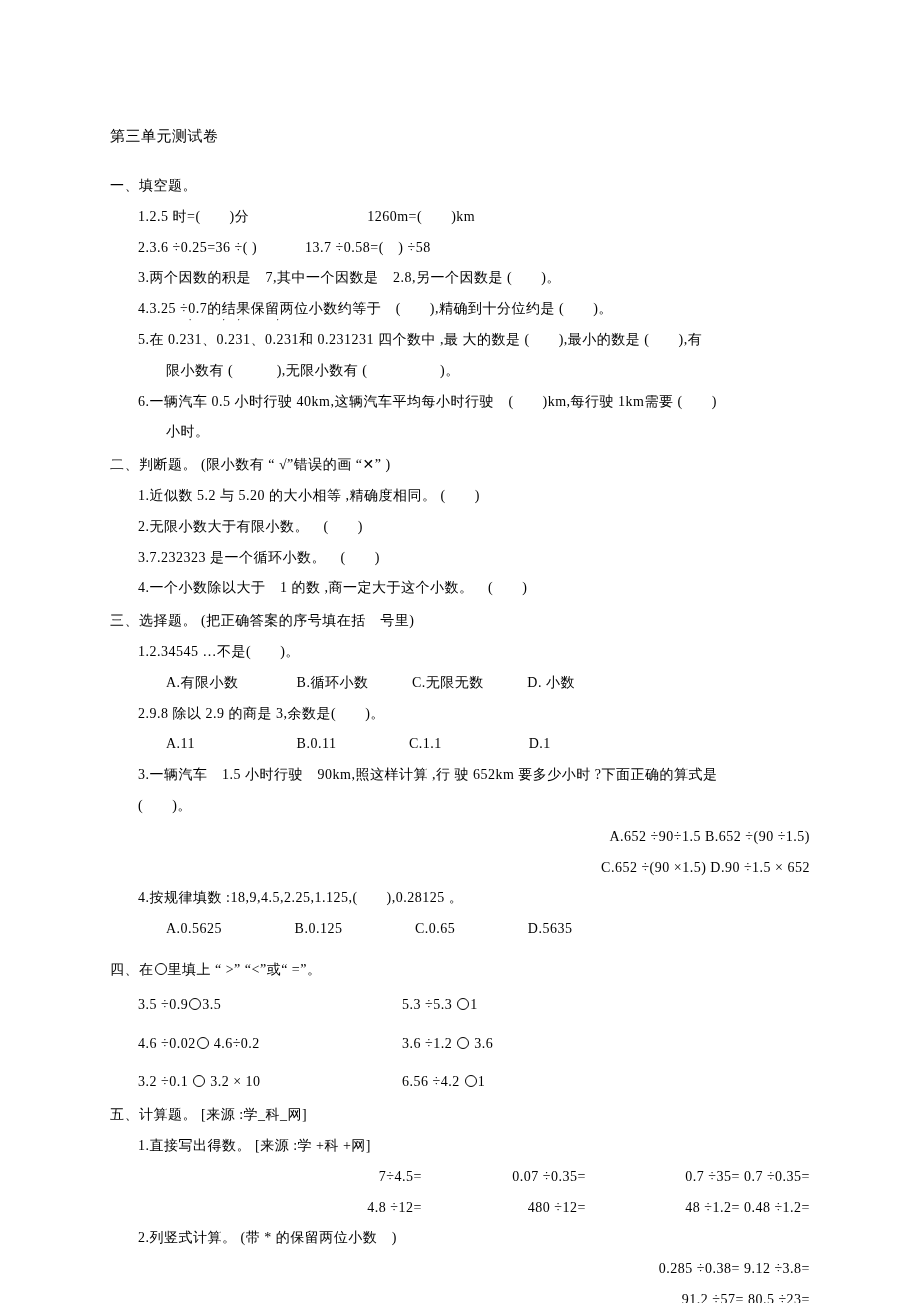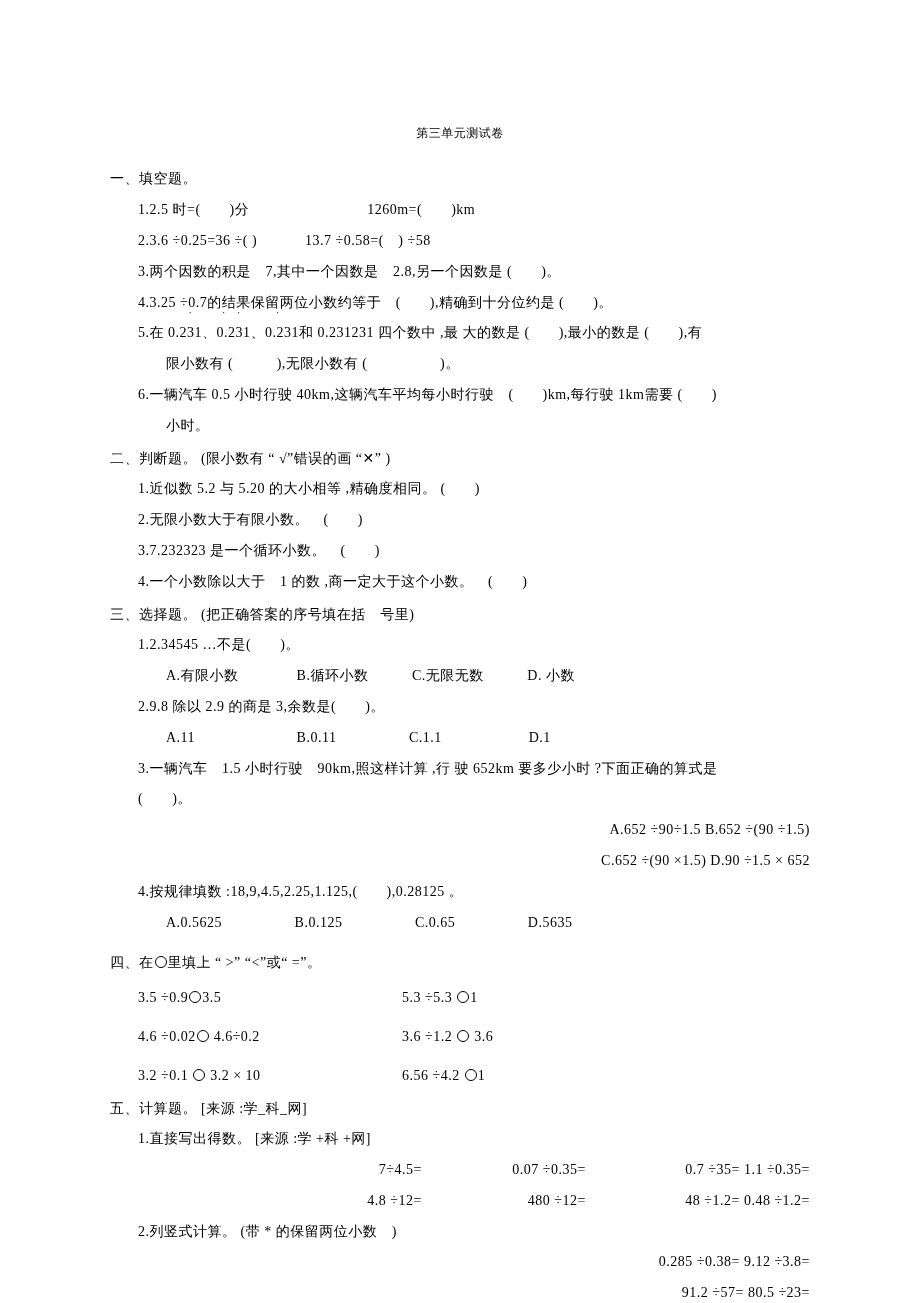--- a/index.html
+++ b/index.html
@@ -12,22 +12,21 @@
     width: 920px;
     min-height: 1303px;
     box-sizing: border-box;
     padding: 120px 110px 60px 110px;
     color: #000;
     font-size: 14px;
     line-height: 2.2;
     letter-spacing: 0.5px;
   }
   .title {
-    text-align: center;
-    font-size: 12px;
+    font-size: 15px;
     margin-bottom: 18px;
   }
   .sec {
     margin-top: 2px;
   }
   .q {
     padding-left: 28px;
     text-indent: 0;
   }
   .sub {
@@ -158,21 +157,21 @@
     </div>
   </div>
 
   <div class="sec">
     <div>五、计算题。 [来源 :学_科_网]</div>
     <div class="q">1.直接写出得数。 [来源 :学 +科 +网]</div>
     <div class="sub nowrap">
       <span style="display:inline-block;width:140px">7÷4.5=</span>
       <span style="display:inline-block;width:160px">0.07 ÷0.35=</span>
       <span style="display:inline-block;width:150px">0.7 ÷35=</span>
-      <span>1.1 ÷0.35=</span>
+      <span>0.7 ÷0.35=</span>
     </div>
     <div class="sub nowrap">
       <span style="display:inline-block;width:140px">4.8 ÷12=</span>
       <span style="display:inline-block;width:160px">480 ÷12=</span>
       <span style="display:inline-block;width:150px">48 ÷1.2=</span>
       <span>0.48 ÷1.2=</span>
     </div>
     <div class="q">2.列竖式计算。 (带 * 的保留两位小数　)</div>
     <div class="sub nowrap">
       <span style="display:inline-block;width:260px">0.285 ÷0.38=</span>

